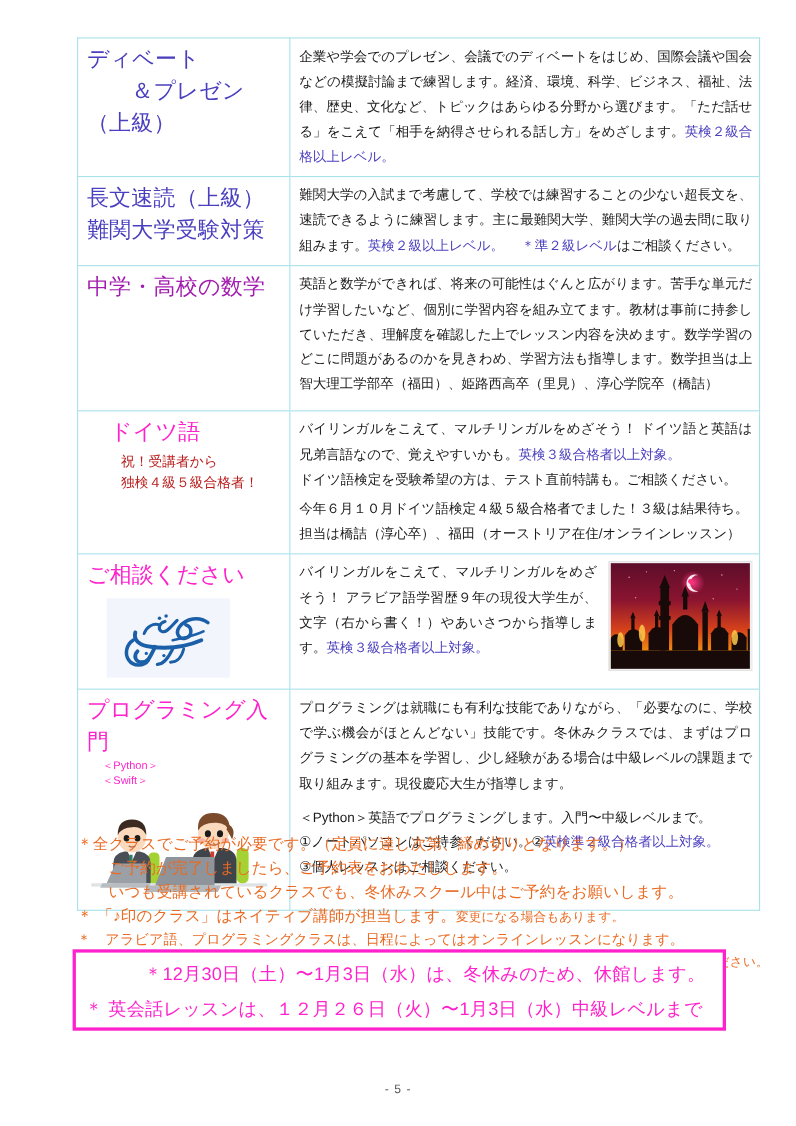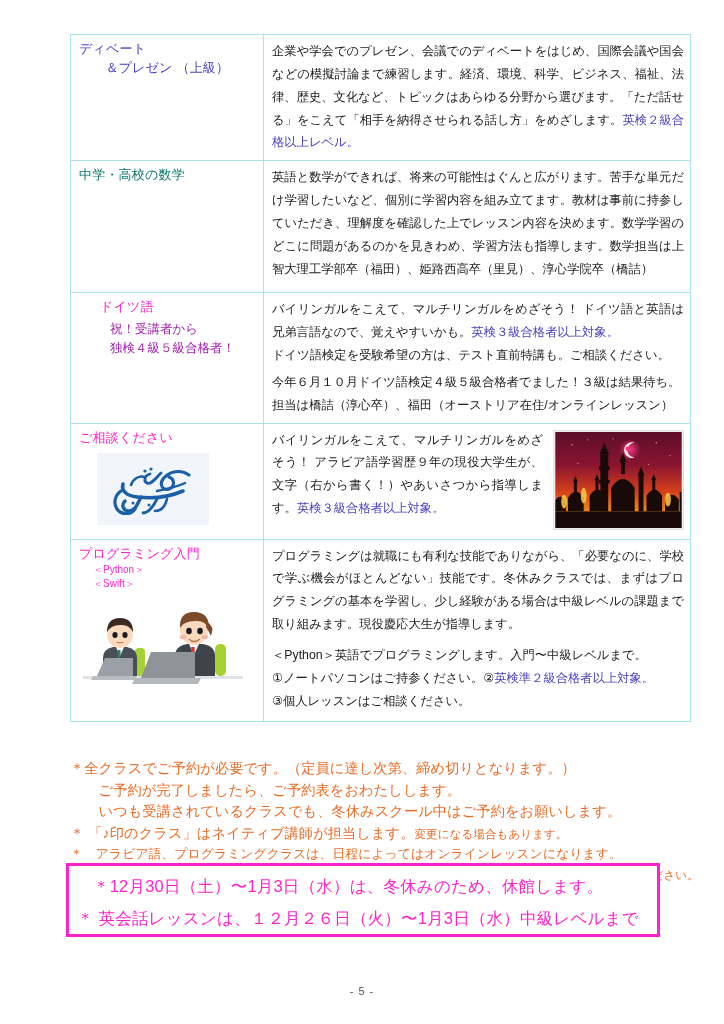--- a/index.html
+++ b/index.html
@@ -35,21 +35,21 @@
   .course-table td {
     border: 1px solid #a8e2ea;
     vertical-align: top;
     padding: 5px 6px 6px 8px;
     background: #ffffff;
   }
   .col-title { width: 178px; }
   .col-desc  { width: 412px; }
 
   .title-main {
-    font-size: 13px;
+    font-size: 20px;
     line-height: 1.45;
     font-weight: 500;
     letter-spacing: 0.2px;
     white-space: pre-line;
   }
   .title-sub {
     font-size: 12.5px;
     line-height: 1.5;
     margin-top: 3px;
     padding-left: 10px;
@@ -135,21 +135,21 @@
     box-sizing: border-box;
     background: #ffffff;
   }
   .pink-line {
     color: #ff22cc;
     font-size: 16.5px;
     line-height: 1.35;
     white-space: pre;
     letter-spacing: 0.2px;
   }
-  .pink-line.l1 { padding: 9px 0 0 24px; }
+  .pink-line.l1 { padding: 9px 0 0 24px; margin-left: 38px; }
   .pink-line.l2 { padding: 10px 0 0 8px; }
 
   
   .footer {
     position: absolute;
     left: 0;
     top: 985px;
     width: 724px;
     text-align: center;
     font-size: 11px;
@@ -170,36 +170,47 @@
           <div class="title-main" style="color:#4a3fbe;">ディベート
 　　＆プレゼン （上級）</div>
         </td>
         <td class="col-desc">
           <div class="desc">
             <p><span>企業や学会でのプレゼン、会議でのディベートをはじめ、国際会議や国会などの模擬討論まで練習します。経済、環境、科学、ビジネス、福祉、法律、歴史、文化など、トピックはあらゆる分野から選びます。「ただ話せる」をこえて「相手を納得させられる話し方」をめざします。</span><span class="hl">英検２級合格以上レベル。</span></p>
           </div>
         </td>
       </tr>
 
+      <tr>
+        <td class="col-title" style="height:66px;">
+          <div class="title-main" style="color:#4a3fbe;">長文速読（上級）
+難関大学受験対策</div>
+        </td>
+        <td class="col-desc">
+          <div class="desc">
+            <p><span>難関大学の入試まで考慮して、学校では練習することの少ない超長文を、速読できるように練習します。主に最難関大学、難関大学の過去問に取り組みます。</span><span class="hl">英検２級以上レベル。</span><span class="hl">  　＊準２級レベル</span><span>はご相談ください。</span></p>
+          </div>
+        </td>
+      </tr>
 
       <tr>
         <td class="col-title" style="height:120px;">
-          <div class="title-main" style="color:#0f766e;">中学・高校の数学</div>
+          <div class="title-main" style="color:#a21caf;">中学・高校の数学</div>
         </td>
         <td class="col-desc">
           <div class="desc">
             <p><span>英語と数学ができれば、将来の可能性はぐんと広がります。苦手な単元だけ学習したいなど、個別に学習内容を組み立てます。教材は事前に持参していただき、理解度を確認した上でレッスン内容を決めます。数学学習のどこに問題があるのかを見きわめ、学習方法も指導します。数学担当は上智大理工学部卒（福田）、姫路西高卒（里見）、淳心学院卒（橋詰）</span></p>
           </div>
         </td>
       </tr>
 
       <tr>
         <td class="col-title" style="height:114px;padding-left:29px;">
           <div class="title-main" style="color:#ff22cc;">ドイツ語</div>
-          <div class="title-sub" style="color:#a21caf;">祝！受講者から
+          <div class="title-sub" style="color:#b91c1c;">祝！受講者から
 独検４級５級合格者！</div>
         </td>
         <td class="col-desc">
           <div class="desc">
             <p><span>バイリンガルをこえて、マルチリンガルをめざそう！ ドイツ語と英語は兄弟言語なので、覚えやすいかも。</span><span class="hl">英検３級合格者以上対象。</span></p>
             <p><span>ドイツ語検定を受験希望の方は、テスト直前特講も。ご相談ください。</span></p>
             <p style="margin-top:4px;"><span>今年６月１０月ドイツ語検定４級５級合格者でました！３級は結果待ち。</span></p>
             <p><span>担当は橋詰（淳心卒）、福田（オーストリア在住/オンラインレッスン）</span></p>
           </div>
         </td>

